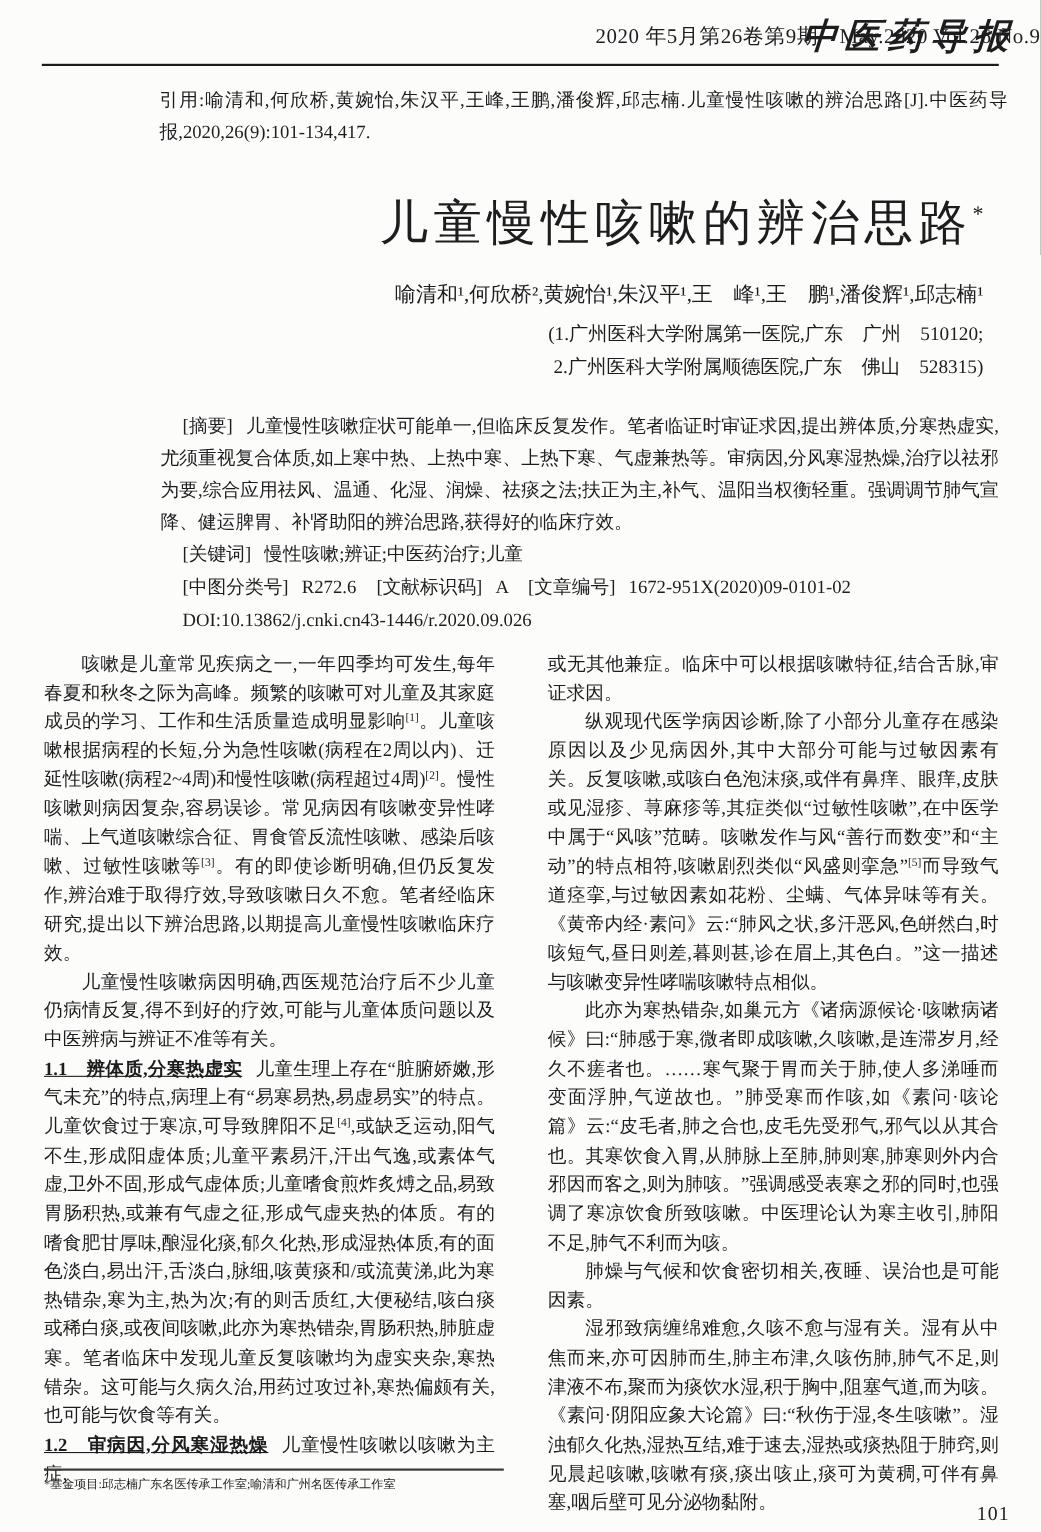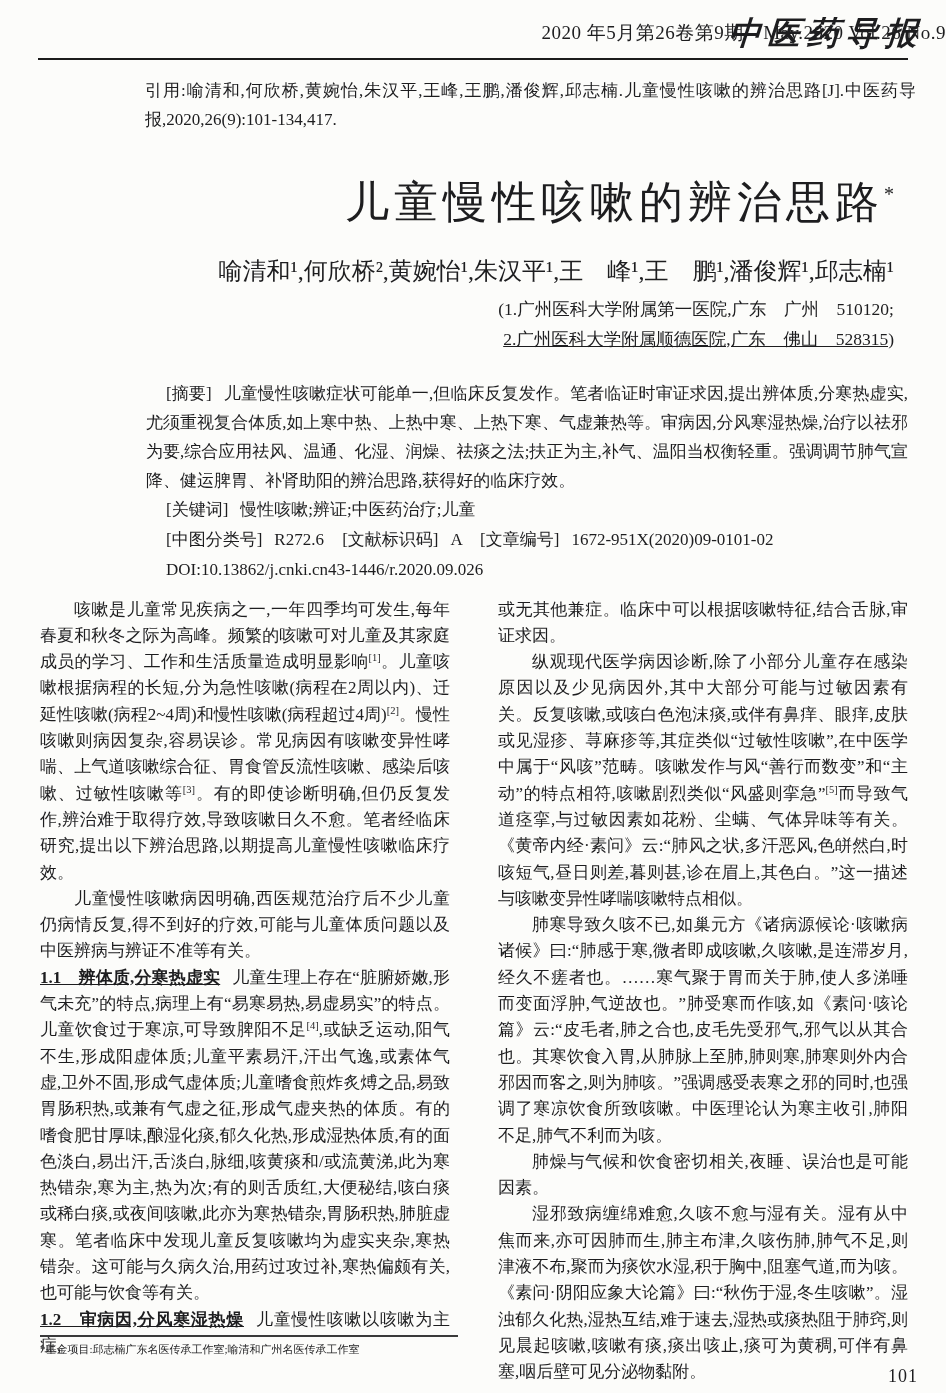--- a/index.html
+++ b/index.html
@@ -14,23 +14,23 @@
     position:absolute;top:12px;right:22px;font-size:32px;font-weight:bold;font-style:italic;
     letter-spacing:7px;font-family:"DejaVu Serif",serif;transform:skewX(-4deg);white-space:nowrap;
   }
   .rule{border-top:2.5px solid #1c1c1c;margin:12px 38px 0 38px;}
   
   .citation{margin:16px 30px 0 145px;font-size:17px;line-height:29px;text-align:justify;}
   
   .hero{text-align:right;padding-right:52px;}
   h1.title{margin:44px 0 0;font-size:44px;font-weight:400;letter-spacing:5px;line-height:1.15;}
   h1.title sup{font-size:20px;letter-spacing:0;}
-  .authors{margin-top:26px;font-size:24px;}
+  .authors{margin-top:26px;font-size:19px;}
   .affil{margin-top:12px;font-size:17.5px;line-height:20px;}
-  .affil + .affil{margin-top:10px;text-decoration:underline;}
+  .affil + .affil{margin-top:10px;}
   
   .meta{margin:30px 38px 0 146px;font-size:17px;}
   .meta p{margin:0;text-align:justify;text-indent:20px;}
   .abs{line-height:29px;}
   .kw,.clc,.doi{line-height:30px;}
   .mlabel{margin-right:12px;}
   .mlabel.sp{margin-left:14px;}
   
   .columns{display:flex;gap:48px;margin:12px 38px 0 40px;}
   .col{flex:1;min-width:0;font-size:17px;line-height:26.3px;text-align:justify;}
@@ -86,21 +86,21 @@
   <div class="columns">
     <div class="col">
       <p class="ind">咳嗽是儿童常见疾病之一,一年四季均可发生,每年春夏和秋冬之际为高峰。频繁的咳嗽可对儿童及其家庭成员的学习、工作和生活质量造成明显影响<sup class="ref">[1]</sup>。儿童咳嗽根据病程的长短,分为急性咳嗽(病程在2周以内)、迁延性咳嗽(病程2~4周)和慢性咳嗽(病程超过4周)<sup class="ref">[2]</sup>。慢性咳嗽则病因复杂,容易误诊。常见病因有咳嗽变异性哮喘、上气道咳嗽综合征、胃食管反流性咳嗽、感染后咳嗽、过敏性咳嗽等<sup class="ref">[3]</sup>。有的即使诊断明确,但仍反复发作,辨治难于取得疗效,导致咳嗽日久不愈。笔者经临床研究,提出以下辨治思路,以期提高儿童慢性咳嗽临床疗效。</p>
       <p class="ind">儿童慢性咳嗽病因明确,西医规范治疗后不少儿童仍病情反复,得不到好的疗效,可能与儿童体质问题以及中医辨病与辨证不准等有关。</p>
       <p><b class="runin">1.1　辨体质,分寒热虚实</b><span>儿童生理上存在“脏腑娇嫩,形气未充”的特点,病理上有“易寒易热,易虚易实”的特点。儿童饮食过于寒凉,可导致脾阳不足<sup class="ref">[4]</sup>,或缺乏运动,阳气不生,形成阳虚体质;儿童平素易汗,汗出气逸,或素体气虚,卫外不固,形成气虚体质;儿童嗜食煎炸炙煿之品,易致胃肠积热,或兼有气虚之征,形成气虚夹热的体质。有的嗜食肥甘厚味,酿湿化痰,郁久化热,形成湿热体质,有的面色淡白,易出汗,舌淡白,脉细,咳黄痰和/或流黄涕,此为寒热错杂,寒为主,热为次;有的则舌质红,大便秘结,咳白痰或稀白痰,或夜间咳嗽,此亦为寒热错杂,胃肠积热,肺脏虚寒。笔者临床中发现儿童反复咳嗽均为虚实夹杂,寒热错杂。这可能与久病久治,用药过攻过补,寒热偏颇有关,也可能与饮食等有关。</span></p>
       <p><b class="runin">1.2　审病因,分风寒湿热燥</b><span>儿童慢性咳嗽以咳嗽为主症,</span></p>
     </div>
     <div class="col">
       <p>或无其他兼症。临床中可以根据咳嗽特征,结合舌脉,审证求因。</p>
       <p class="ind">纵观现代医学病因诊断,除了小部分儿童存在感染原因以及少见病因外,其中大部分可能与过敏因素有关。反复咳嗽,或咳白色泡沫痰,或伴有鼻痒、眼痒,皮肤或见湿疹、荨麻疹等,其症类似“过敏性咳嗽”,在中医学中属于“风咳”范畴。咳嗽发作与风“善行而数变”和“主动”的特点相符,咳嗽剧烈类似“风盛则挛急”<sup class="ref">[5]</sup>而导致气道痉挛,与过敏因素如花粉、尘螨、气体异味等有关。《黄帝内经·素问》云:“肺风之状,多汗恶风,色皏然白,时咳短气,昼日则差,暮则甚,诊在眉上,其色白。”这一描述与咳嗽变异性哮喘咳嗽特点相似。</p>
-      <p class="ind">肺寒导致久咳不已,如巢元方《诸病源候论·咳嗽病诸候》曰:“肺感于寒,微者即成咳嗽,久咳嗽,是连滞岁月,经久不瘥者也。……寒气聚于胃而关于肺,使人多涕唾而变面浮肿,气逆故也。”肺受寒而作咳,如《素问·咳论篇》云:“皮毛者,肺之合也,皮毛先受邪气,邪气以从其合也。其寒饮食入胃,从肺脉上至肺,肺则寒,肺寒则外内合邪因而客之,则为肺咳。”强调感受表寒之邪的同时,也强调了寒凉饮食所致咳嗽。中医理论认为寒主收引,肺阳不足,肺气不利而为咳。</p>
+      <p class="ind">此亦为寒热错杂,如巢元方《诸病源候论·咳嗽病诸候》曰:“肺感于寒,微者即成咳嗽,久咳嗽,是连滞岁月,经久不瘥者也。……寒气聚于胃而关于肺,使人多涕唾而变面浮肿,气逆故也。”肺受寒而作咳,如《素问·咳论篇》云:“皮毛者,肺之合也,皮毛先受邪气,邪气以从其合也。其寒饮食入胃,从肺脉上至肺,肺则寒,肺寒则外内合邪因而客之,则为肺咳。”强调感受表寒之邪的同时,也强调了寒凉饮食所致咳嗽。中医理论认为寒主收引,肺阳不足,肺气不利而为咳。</p>
       <p class="ind">肺燥与气候和饮食密切相关,夜睡、误治也是可能因素。</p>
       <p class="ind">湿邪致病缠绵难愈,久咳不愈与湿有关。湿有从中焦而来,亦可因肺而生,肺主布津,久咳伤肺,肺气不足,则津液不布,聚而为痰饮水湿,积于胸中,阻塞气道,而为咳。《素问·阴阳应象大论篇》曰:“秋伤于湿,冬生咳嗽”。湿浊郁久化热,湿热互结,难于速去,湿热或痰热阻于肺窍,则见晨起咳嗽,咳嗽有痰,痰出咳止,痰可为黄稠,可伴有鼻塞,咽后壁可见分泌物黏附。</p>
     </div>
   </div>
 
   <div class="footnote">
     <div class="fn-rule"></div>
     <p class="fn-text">*基金项目:邱志楠广东名医传承工作室;喻清和广州名医传承工作室</p>
   </div>
 

